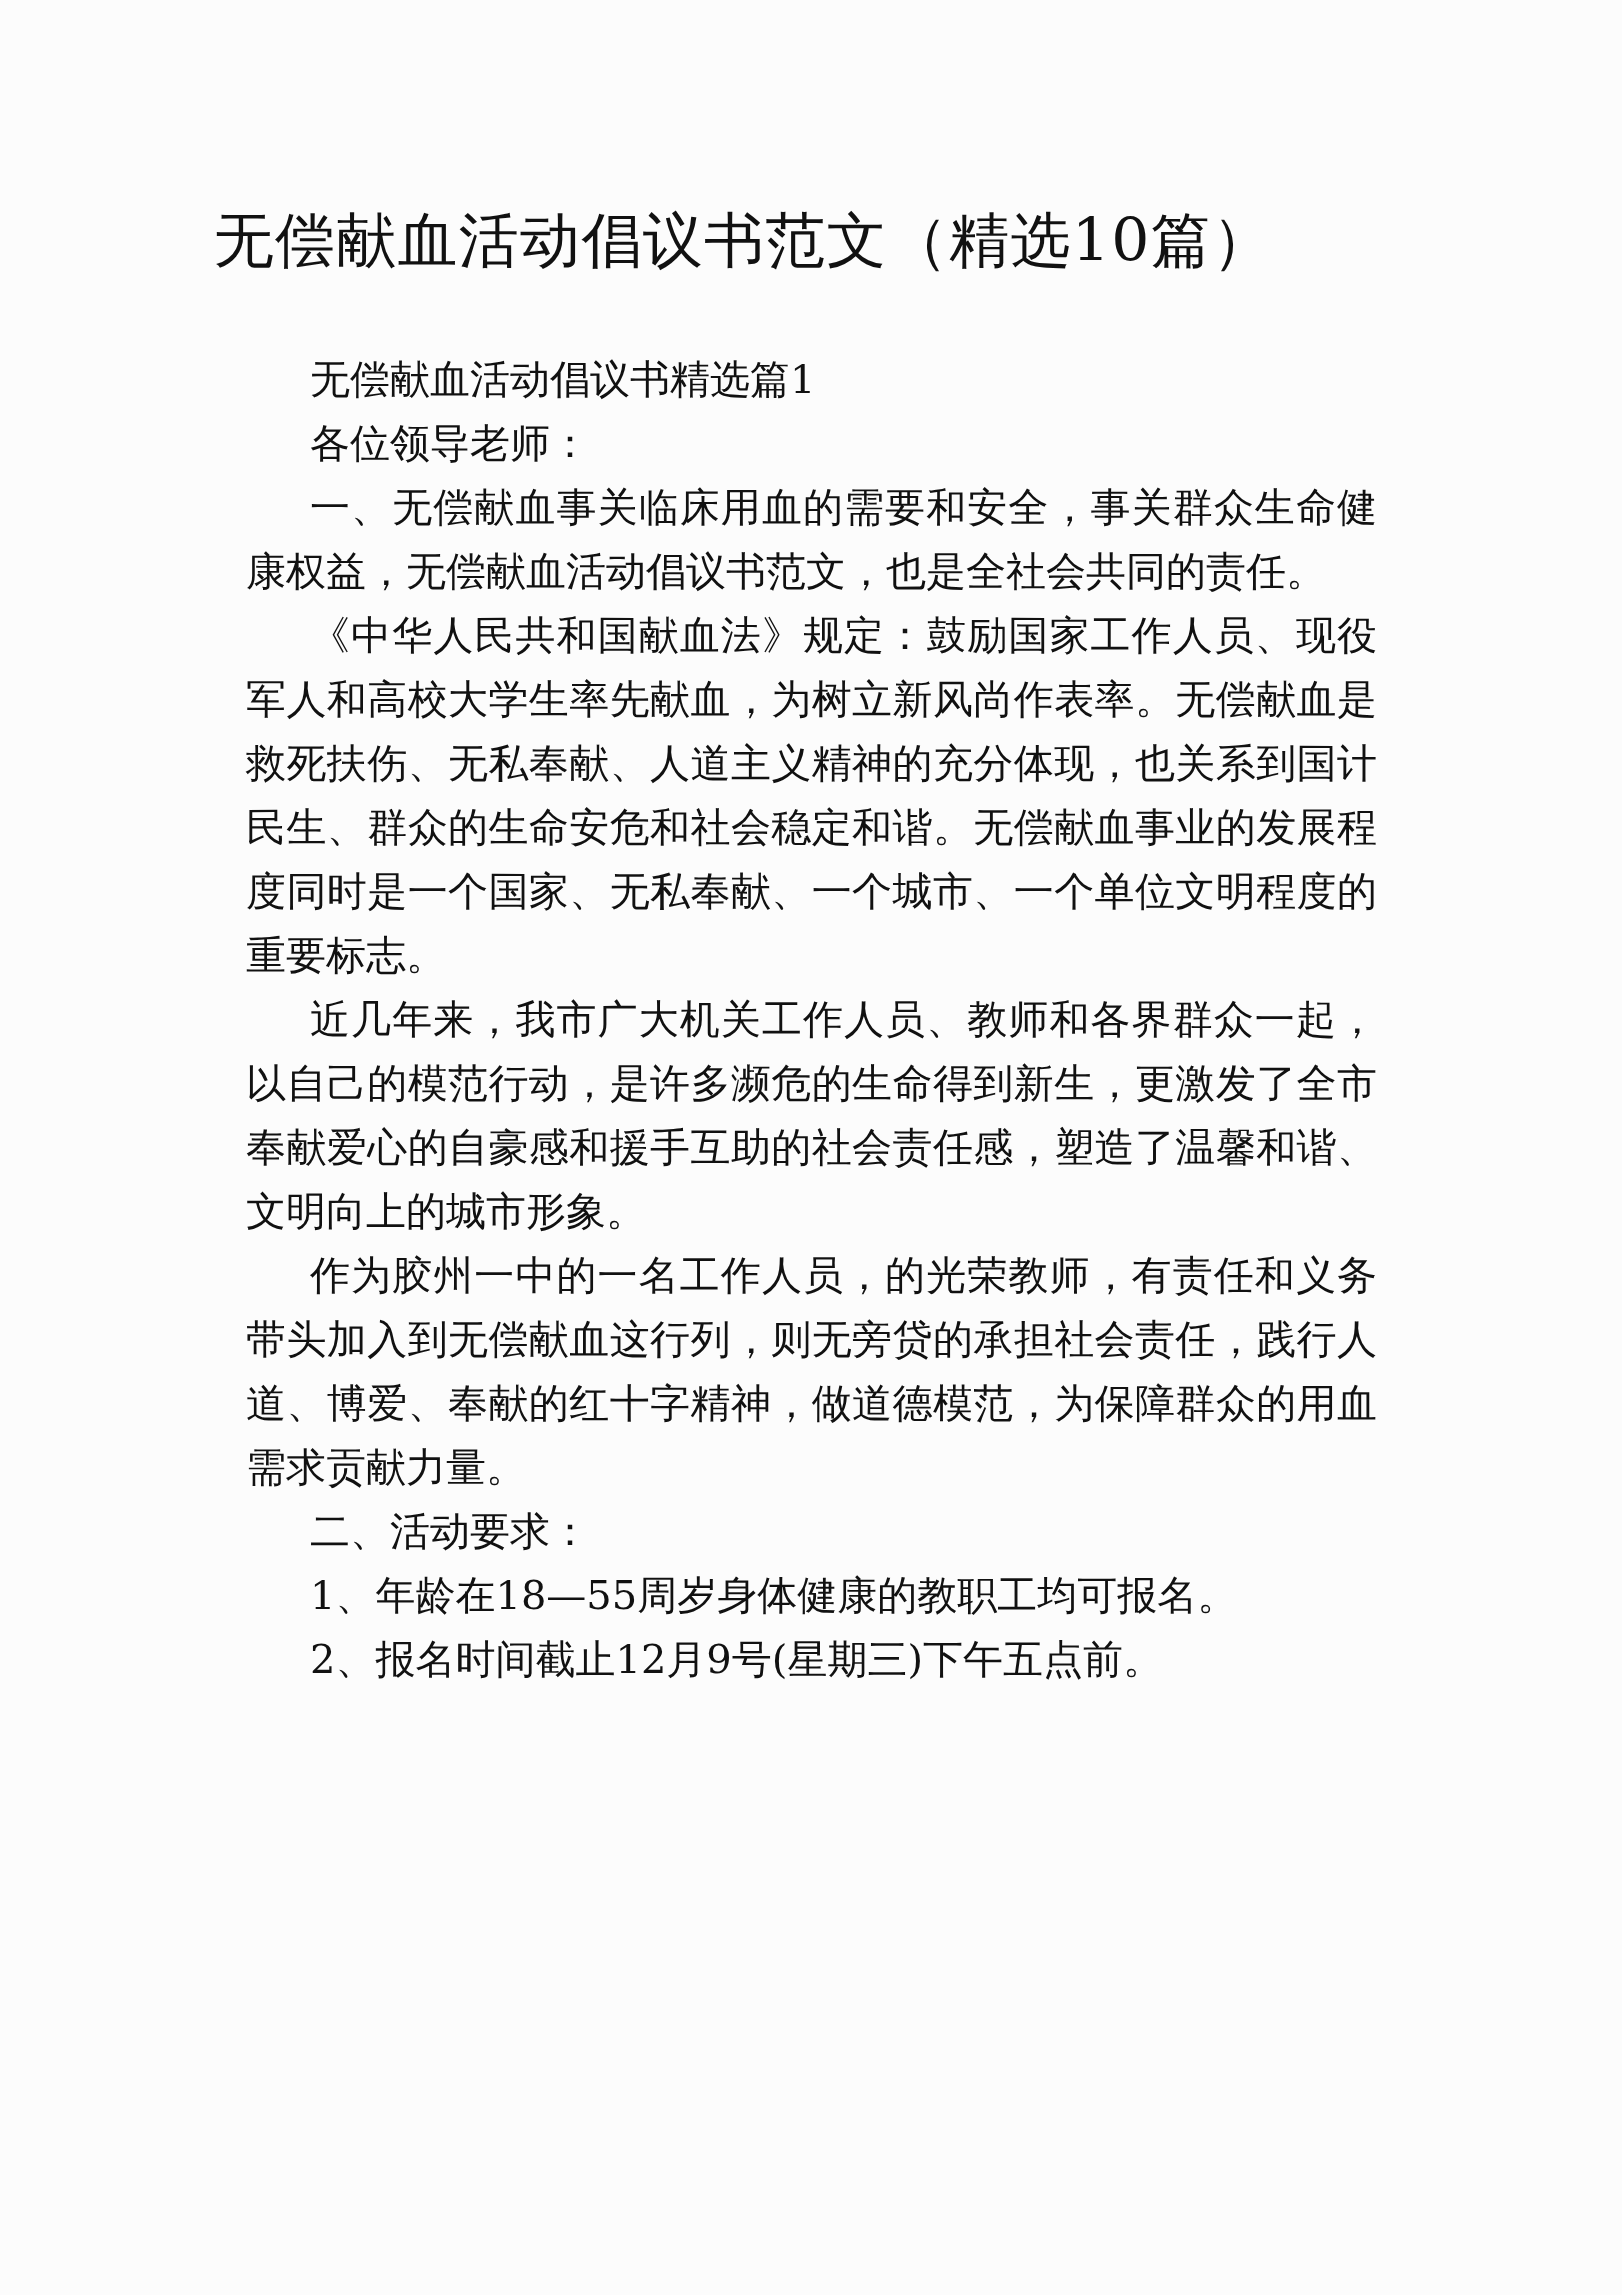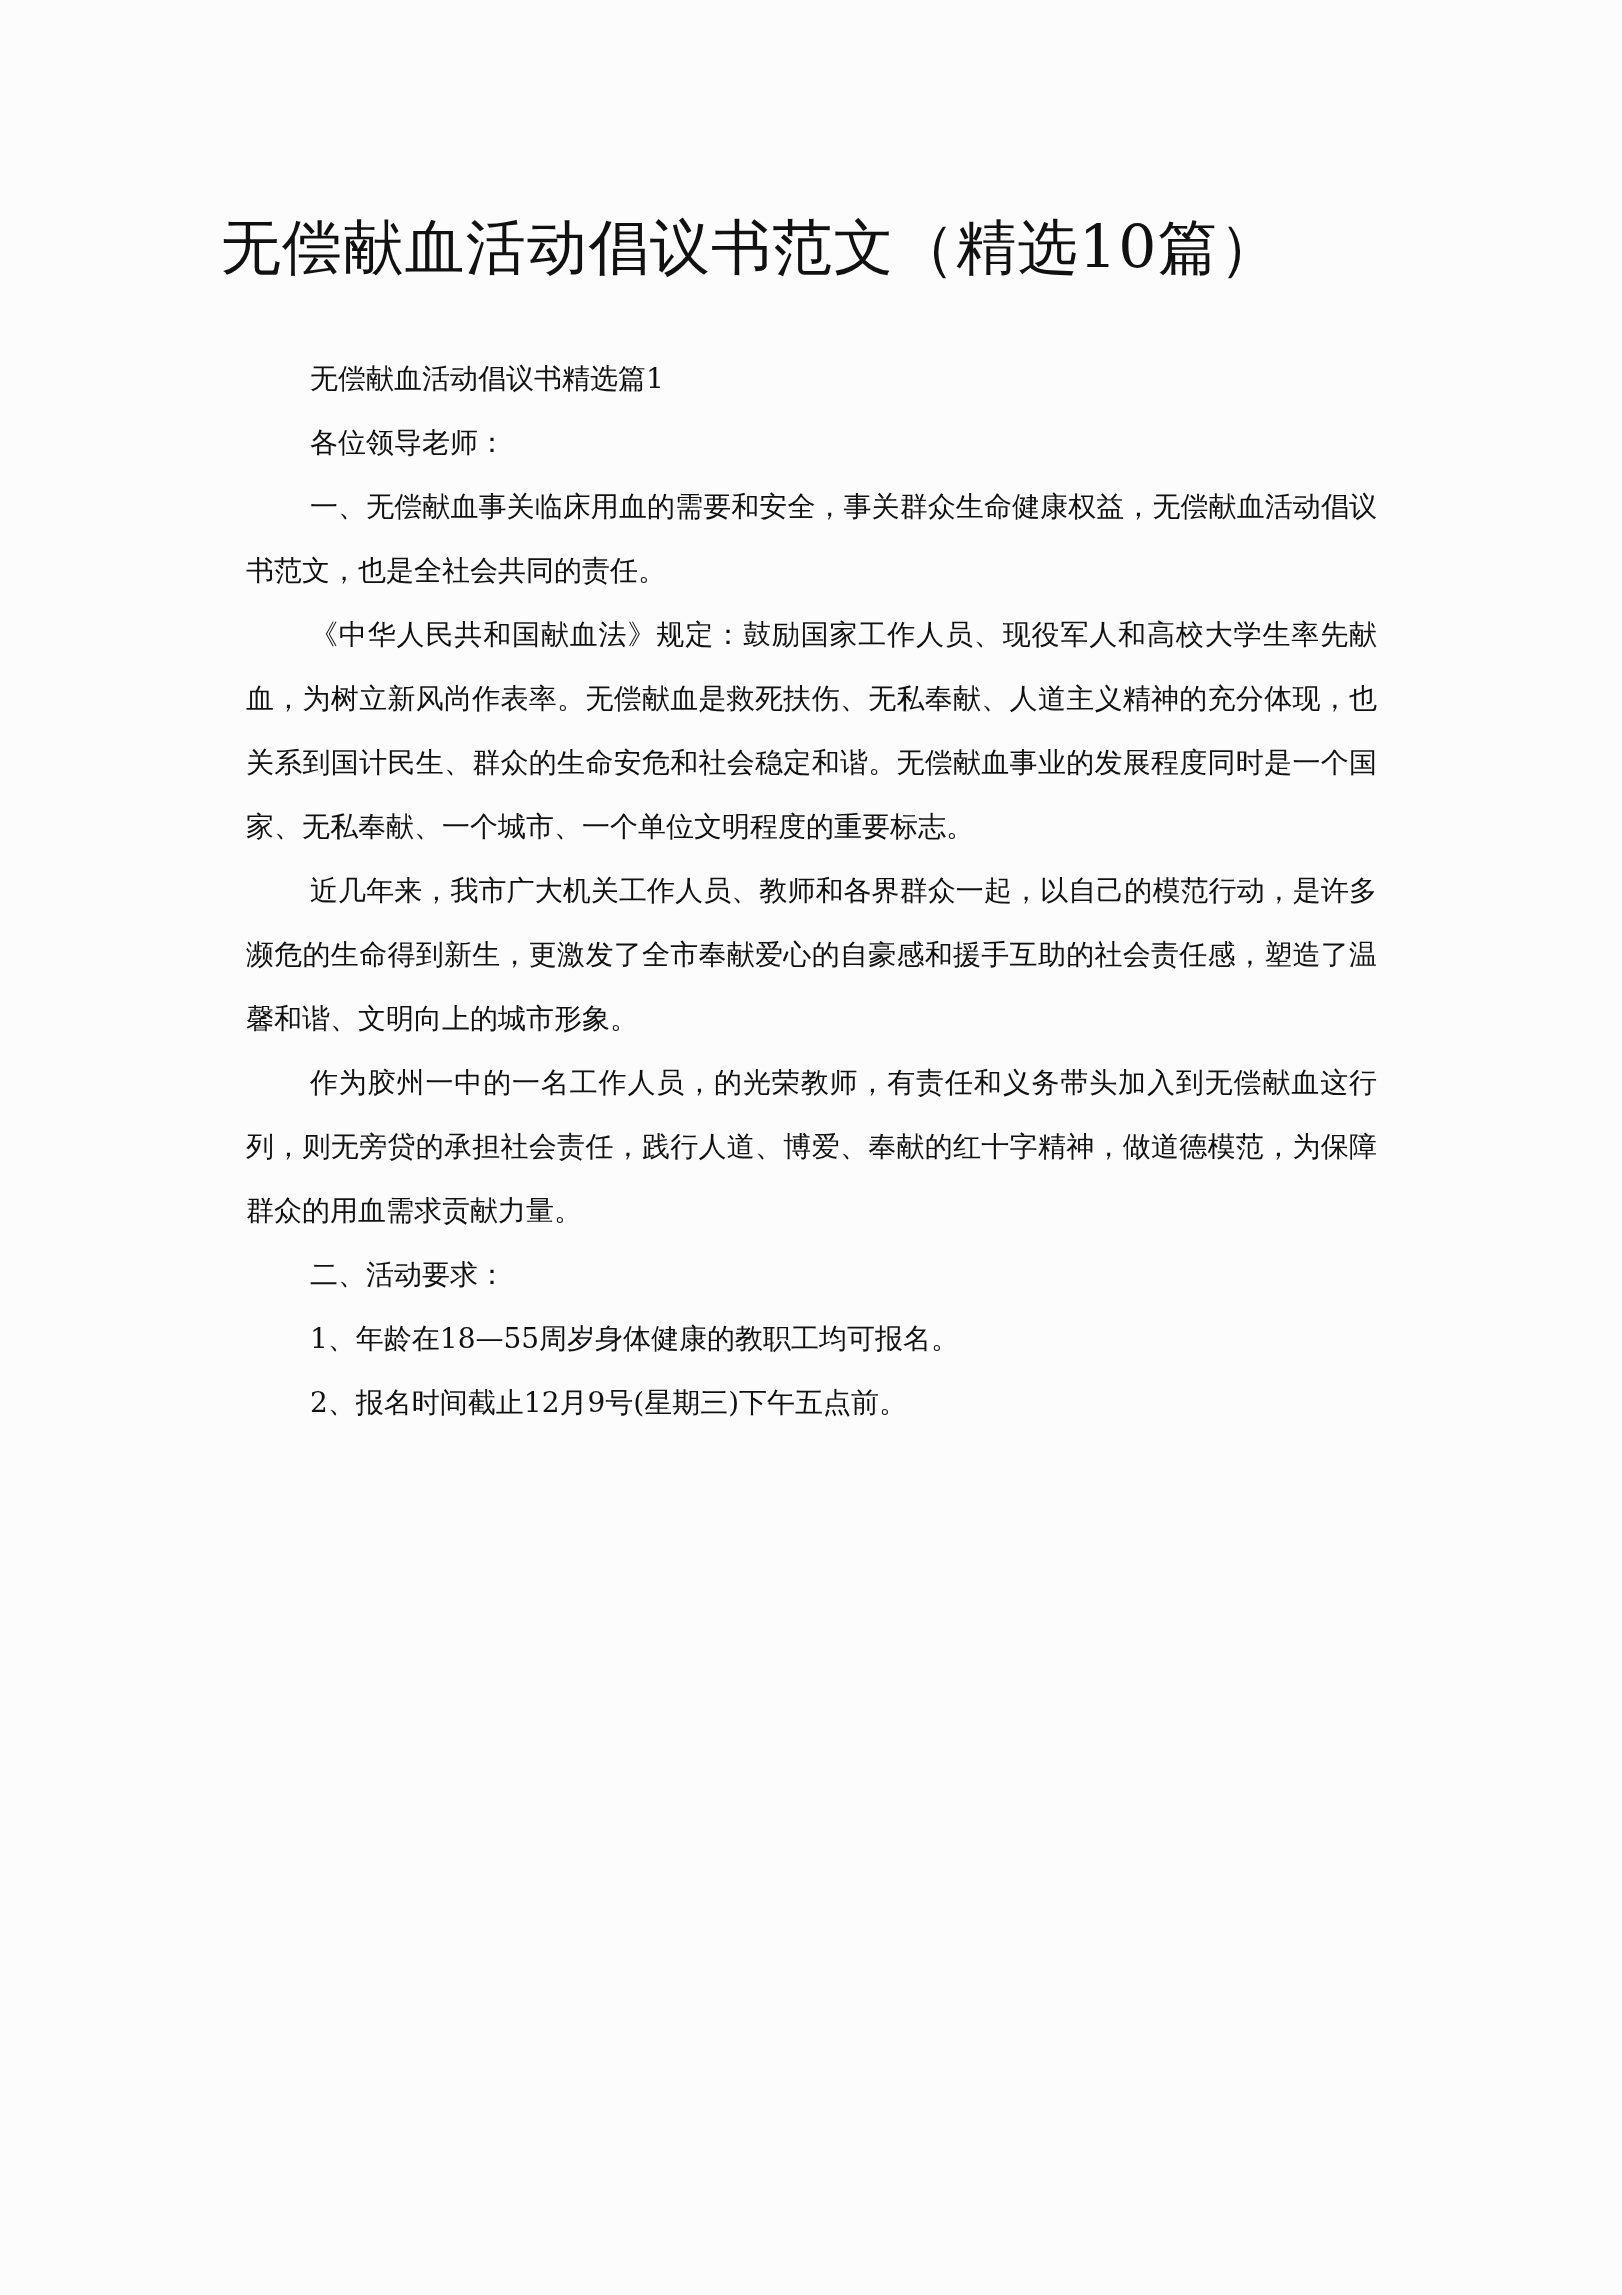--- a/index.html
+++ b/index.html
@@ -26,28 +26,28 @@
     .title {
       position: absolute;
       top: 196px;
       left: 0;
       width: 1477px;
       text-align: center;
       font-size: 60px;
       line-height: 79px;
       letter-spacing: 1.3px;
       font-weight: normal;
-      margin: 12px;
+      margin: 5px;
     }
     .body {
       position: absolute;
       left: 246px;
       top: 347px;
       width: 1131px;
-      font-size: 28px;
+      font-size: 40px;
       line-height: 64px;
       text-align: justify;
     }
     .body p {
       margin: 0;
       text-indent: 64px;
       word-break: break-all;
     }
   </style>
 </head>

